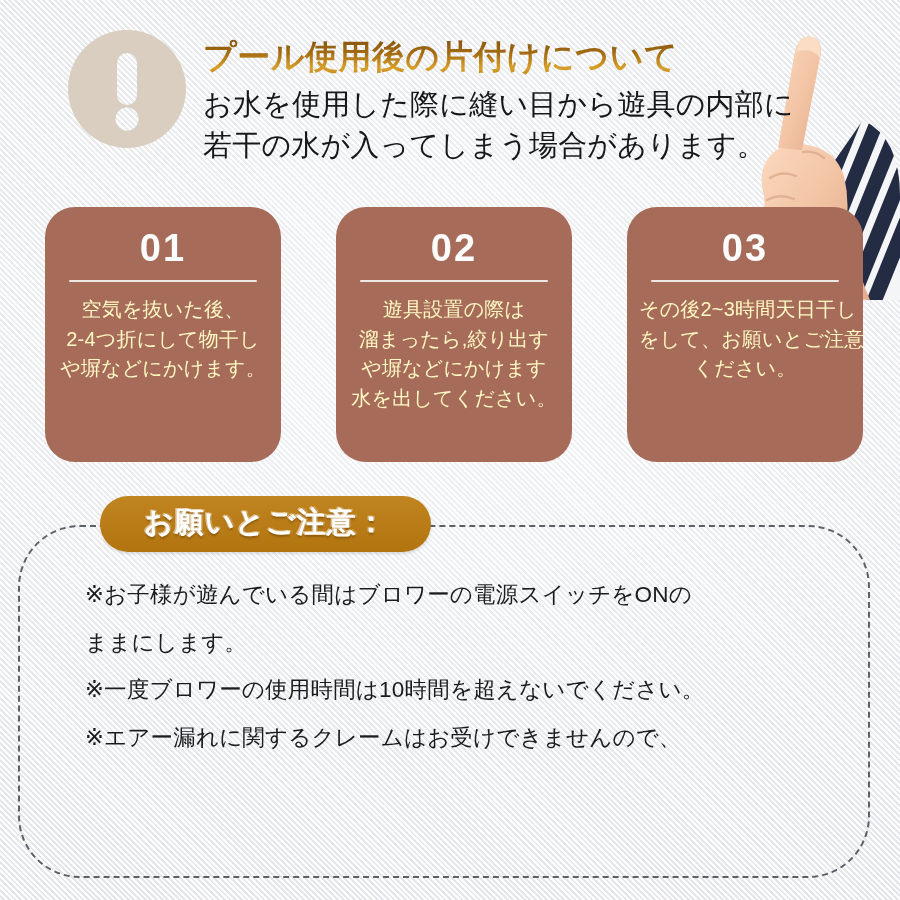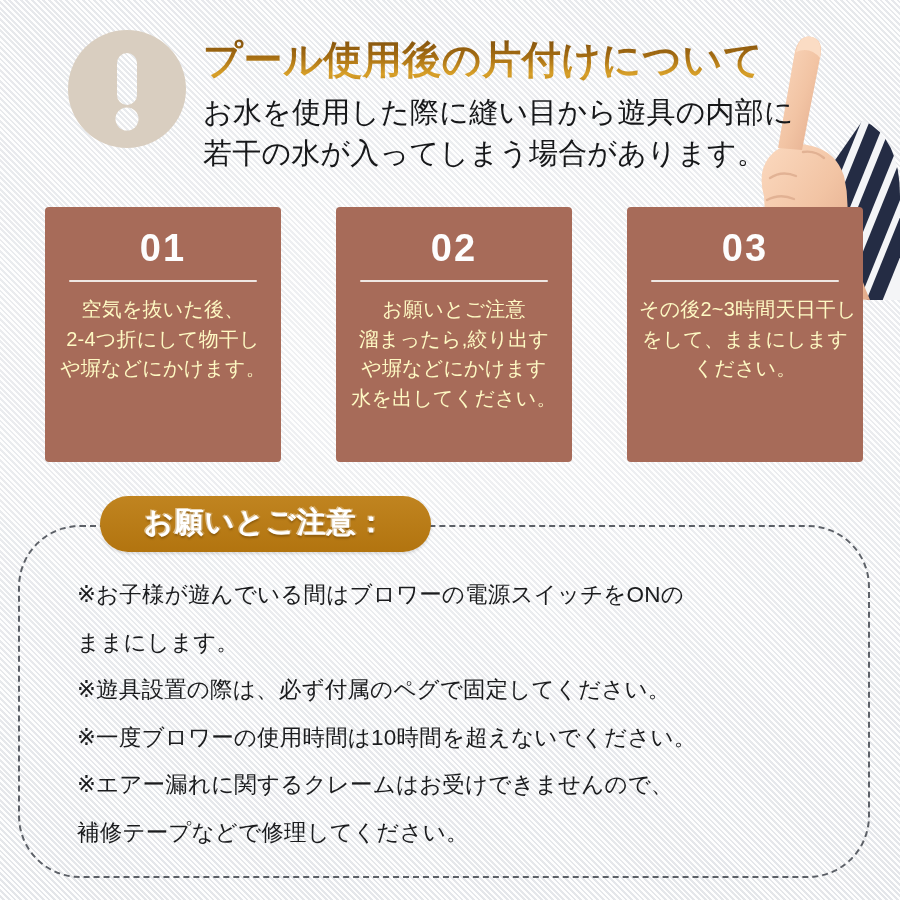--- a/index.html
+++ b/index.html
@@ -58,21 +58,21 @@
   }
   .excl-badge svg { display: block; width: 118px; height: 118px; }
 
   .header-text {
     position: absolute;
     left: 203px; top: 36px;
     width: 560px;
     z-index: 3;
   }
   .head-title {
-    font-size: 39px;
+    font-size: 33px;
     font-weight: bold;
     line-height: 1.25;
     letter-spacing: 0.5px;
     background: linear-gradient(180deg, #7e4f0d 0%, #a46c12 42%, #d8a029 78%, #b9821b 100%);
     -webkit-background-clip: text;
     background-clip: text;
     color: transparent;
     -webkit-text-fill-color: transparent;
     margin: 0 0 7px 0;
     white-space: nowrap;
@@ -100,21 +100,21 @@
     left: 45px; top: 207px;
     width: 818px; height: 255px;
     display: flex;
     justify-content: space-between;
     z-index: 4;
   }
   .card {
     width: 236px;
     height: 255px;
     background: #a76b59;
-    border-radius: 4px;
+    border-radius: 30px;
     box-sizing: border-box;
     padding: 22px 12px 0 12px;
     text-align: center;
   }
   .card-num {
     font-size: 38px;
     font-weight: bold;
     color: #fdfdfd;
     letter-spacing: 2px;
     line-height: 1;
@@ -172,20 +172,21 @@
     top: 57px;
     right: 30px;
   }
   .notice-lines div {
     font-size: 22.5px;
     color: #1b1c1e;
     line-height: 1.0;
     letter-spacing: 0.2px;
     margin-bottom: 25px;
     white-space: nowrap;
+    margin-left: 8px;
   }
 </style>
 </head>
 <body>
 
 <div id="page">
 
   <div class="header">
 
     <div class="excl-badge">
@@ -259,43 +260,41 @@
         <div>空気を抜いた後、</div>
         <div>2-4つ折にして物干し</div>
         <div>や塀などにかけます。</div>
       </div>
     </div>
 
     <div class="card">
       <div class="card-num">02</div>
       <div class="card-rule"></div>
       <div class="card-body">
-        <div>お願いとご注意</div>
+        <div>遊具設置の際は</div>
         <div>溜まったら,絞り出す</div>
         <div>や塀などにかけます</div>
         <div>水を出してください。</div>
       </div>
     </div>
 
     <div class="card">
       <div class="card-num">03</div>
       <div class="card-rule"></div>
       <div class="card-body">
         <div>その後2~3時間天日干し</div>
-        <div>をして、ままにします</div>
+        <div>をして、お願いとご注意</div>
         <div>ください。</div>
       </div>
     </div>
   </div>
 
   <div class="notice">
     <div class="notice-pill">お願いとご注意：</div>
     <div class="notice-lines">
       <div>※お子様が遊んでいる間はブロワーの電源スイッチをONの</div>
       <div>ままにします。</div>
-      <div>※遊具設置の際は、必ず付属のペグで固定してください。</div>
       <div>※一度ブロワーの使用時間は10時間を超えないでください。</div>
       <div>※エアー漏れに関するクレームはお受けできませんので、</div>
-      <div>補修テープなどで修理してください。</div>
     </div>
   </div>
 
 </div>
 
 </body></html>

